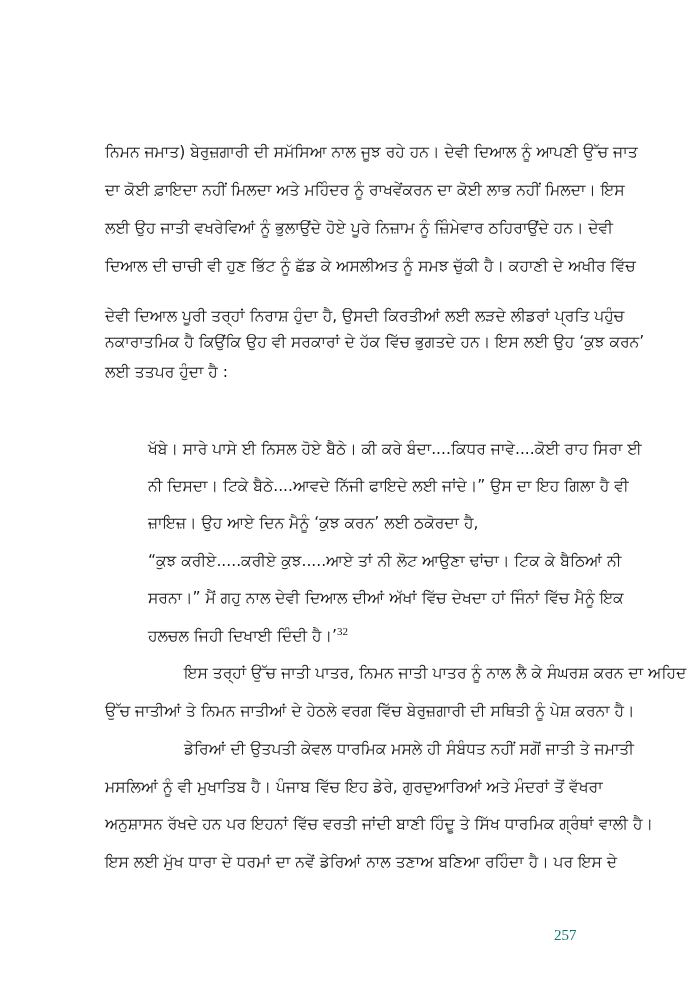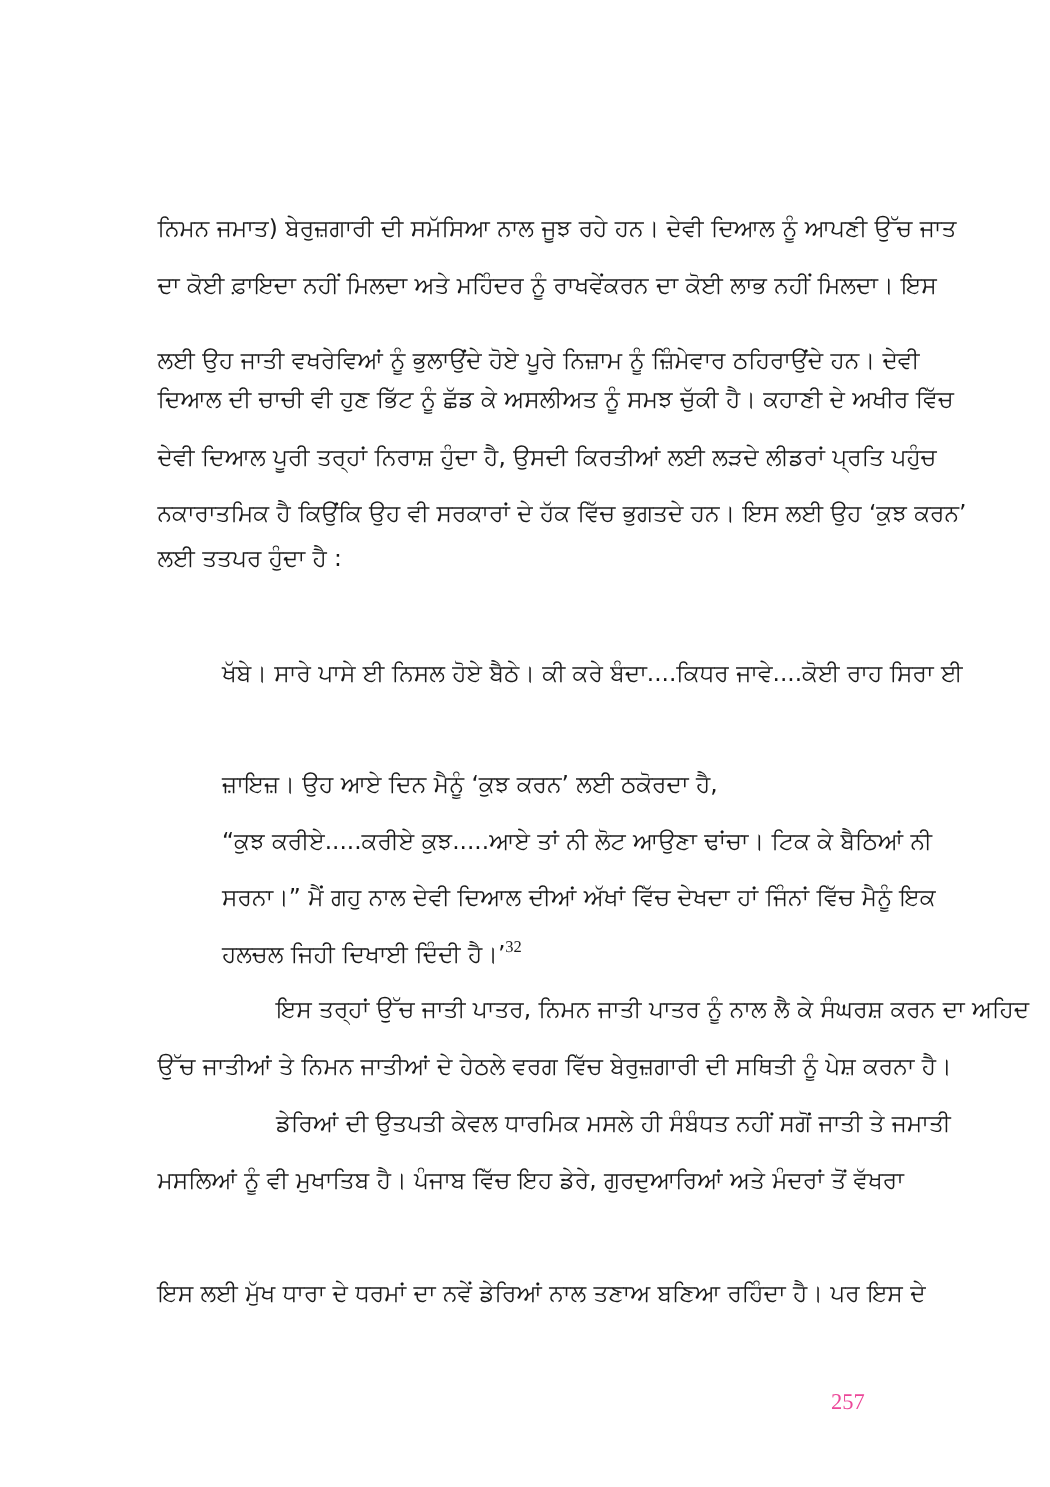--- a/index.html
+++ b/index.html
@@ -39,45 +39,47 @@
       font-size: 11px;
       vertical-align: super;
       line-height: 0;
     }
     .page-number {
       position: absolute;
       left: 554px;
       top: 927px;
       font-family: "Liberation Serif", serif;
       font-size: 15px;
-      color: #ec4899;
+      color: #0f766e;
     }
   </style>
 </head>
 <body>
 
 <div class="page">
 
   <div class="line" style="top:142px">ਨਿਮਨ ਜਮਾਤ) ਬੇਰੁਜ਼ਗਾਰੀ ਦੀ ਸਮੱਸਿਆ ਨਾਲ ਜੂਝ ਰਹੇ ਹਨ। ਦੇਵੀ ਦਿਆਲ ਨੂੰ ਆਪਣੀ ਉੱਚ ਜਾਤ</div>
   <div class="line" style="top:180px">ਦਾ ਕੋਈ ਫ਼ਾਇਦਾ ਨਹੀਂ ਮਿਲਦਾ ਅਤੇ ਮਹਿੰਦਰ ਨੂੰ ਰਾਖਵੇਂਕਰਨ ਦਾ ਕੋਈ ਲਾਭ ਨਹੀਂ ਮਿਲਦਾ। ਇਸ</div>
-  <div class="line" style="top:230px">ਲਈ ਉਹ ਜਾਤੀ ਵਖਰੇਵਿਆਂ ਨੂੰ ਭੁਲਾਉਂਦੇ ਹੋਏ ਪੂਰੇ ਨਿਜ਼ਾਮ ਨੂੰ ਜ਼ਿੰਮੇਵਾਰ ਠਹਿਰਾਉਂਦੇ ਹਨ। ਦੇਵੀ</div>
+  <div class="line" style="top:218px">ਲਈ ਉਹ ਜਾਤੀ ਵਖਰੇਵਿਆਂ ਨੂੰ ਭੁਲਾਉਂਦੇ ਹੋਏ ਪੂਰੇ ਨਿਜ਼ਾਮ ਨੂੰ ਜ਼ਿੰਮੇਵਾਰ ਠਹਿਰਾਉਂਦੇ ਹਨ। ਦੇਵੀ</div>
   <div class="line" style="top:256px">ਦਿਆਲ ਦੀ ਚਾਚੀ ਵੀ ਹੁਣ ਭਿੱਟ ਨੂੰ ਛੱਡ ਕੇ ਅਸਲੀਅਤ ਨੂੰ ਸਮਝ ਚੁੱਕੀ ਹੈ। ਕਹਾਣੀ ਦੇ ਅਖੀਰ ਵਿੱਚ</div>
-  <div class="line" style="top:295px">ਦੇਵੀ ਦਿਆਲ ਪੂਰੀ ਤਰ੍ਹਾਂ ਨਿਰਾਸ਼ ਹੁੰਦਾ ਹੈ, ਉਸਦੀ ਕਿਰਤੀਆਂ ਲਈ ਲੜਦੇ ਲੀਡਰਾਂ ਪ੍ਰਤਿ ਪਹੁੰਚ</div>
+  <div class="line" style="top:306px">ਦੇਵੀ ਦਿਆਲ ਪੂਰੀ ਤਰ੍ਹਾਂ ਨਿਰਾਸ਼ ਹੁੰਦਾ ਹੈ, ਉਸਦੀ ਕਿਰਤੀਆਂ ਲਈ ਲੜਦੇ ਲੀਡਰਾਂ ਪ੍ਰਤਿ ਪਹੁੰਚ</div>
   <div class="line" style="top:332px">ਨਕਾਰਾਤਮਿਕ ਹੈ ਕਿਉਂਕਿ ਉਹ ਵੀ ਸਰਕਾਰਾਂ ਦੇ ਹੱਕ ਵਿੱਚ ਭੁਗਤਦੇ ਹਨ। ਇਸ ਲਈ ਉਹ ‘ਕੁਝ ਕਰਨ’</div>
   <div class="line last" style="top:362px">ਲਈ ਤਤਪਰ ਹੁੰਦਾ ਹੈ :</div>
 
   <div class="line indent-quote" style="top:439px">ਖੱਬੇ। ਸਾਰੇ ਪਾਸੇ ਈ ਨਿਸਲ ਹੋਏ ਬੈਠੇ। ਕੀ ਕਰੇ ਬੰਦਾ....ਕਿਧਰ ਜਾਵੇ....ਕੋਈ ਰਾਹ ਸਿਰਾ ਈ</div>
+  <div class="line indent-quote" style="top:476px">ਨੀ ਦਿਸਦਾ। ਟਿਕੇ ਬੈਠੇ....ਆਵਦੇ ਨਿੱਜੀ ਫਾਇਦੇ ਲਈ ਜਾਂਦੇ।” ਉਸ ਦਾ ਇਹ ਗਿਲਾ ਹੈ ਵੀ</div>
   <div class="line indent-quote last" style="top:513px">ਜ਼ਾਇਜ਼। ਉਹ ਆਏ ਦਿਨ ਮੈਨੂੰ ‘ਕੁਝ ਕਰਨ’ ਲਈ ਠਕੋਰਦਾ ਹੈ,</div>
   <div class="line indent-quote" style="top:551px">“ਕੁਝ ਕਰੀਏ.....ਕਰੀਏ ਕੁਝ.....ਆਏ ਤਾਂ ਨੀ ਲੋਟ ਆਉਣਾ ਢਾਂਚਾ। ਟਿਕ ਕੇ ਬੈਠਿਆਂ ਨੀ</div>
   <div class="line indent-quote" style="top:588px">ਸਰਨਾ।” ਮੈਂ ਗਹੁ ਨਾਲ ਦੇਵੀ ਦਿਆਲ ਦੀਆਂ ਅੱਖਾਂ ਵਿੱਚ ਦੇਖਦਾ ਹਾਂ ਜਿੰਨਾਂ ਵਿੱਚ ਮੈਨੂੰ ਇਕ</div>
   <div class="line indent-quote last" style="top:626px">
     <span>ਹਲਚਲ ਜਿਹੀ ਦਿਖਾਈ ਦਿੰਦੀ ਹੈ।’</span><span class="sup">32</span>
   </div>
 
   <div class="line indent-para" style="top:663px">ਇਸ ਤਰ੍ਹਾਂ ਉੱਚ ਜਾਤੀ ਪਾਤਰ, ਨਿਮਨ ਜਾਤੀ ਪਾਤਰ ਨੂੰ ਨਾਲ ਲੈ ਕੇ ਸੰਘਰਸ਼ ਕਰਨ ਦਾ ਅਹਿਦ</div>
   <div class="line" style="top:701px">ਉੱਚ ਜਾਤੀਆਂ ਤੇ ਨਿਮਨ ਜਾਤੀਆਂ ਦੇ ਹੇਠਲੇ ਵਰਗ ਵਿੱਚ ਬੇਰੁਜ਼ਗਾਰੀ ਦੀ ਸਥਿਤੀ ਨੂੰ ਪੇਸ਼ ਕਰਨਾ ਹੈ।</div>
 
   <div class="line indent-para" style="top:739px">ਡੇਰਿਆਂ ਦੀ ਉਤਪਤੀ ਕੇਵਲ ਧਾਰਮਿਕ ਮਸਲੇ ਹੀ ਸੰਬੰਧਤ ਨਹੀਂ ਸਗੋਂ ਜਾਤੀ ਤੇ ਜਮਾਤੀ</div>
   <div class="line" style="top:777px">ਮਸਲਿਆਂ ਨੂੰ ਵੀ ਮੁਖਾਤਿਬ ਹੈ। ਪੰਜਾਬ ਵਿੱਚ ਇਹ ਡੇਰੇ, ਗੁਰਦੁਆਰਿਆਂ ਅਤੇ ਮੰਦਰਾਂ ਤੋਂ ਵੱਖਰਾ</div>
+  <div class="line" style="top:814px">ਅਨੁਸ਼ਾਸਨ ਰੱਖਦੇ ਹਨ ਪਰ ਇਹਨਾਂ ਵਿੱਚ ਵਰਤੀ ਜਾਂਦੀ ਬਾਣੀ ਹਿੰਦੂ ਤੇ ਸਿੱਖ ਧਾਰਮਿਕ ਗ੍ਰੰਥਾਂ ਵਾਲੀ ਹੈ।</div>
   <div class="line" style="top:852px">ਇਸ ਲਈ ਮੁੱਖ ਧਾਰਾ ਦੇ ਧਰਮਾਂ ਦਾ ਨਵੇਂ ਡੇਰਿਆਂ ਨਾਲ ਤਣਾਅ ਬਣਿਆ ਰਹਿੰਦਾ ਹੈ। ਪਰ ਇਸ ਦੇ</div>
 
   <div class="page-number">257</div>
 </div>
 
 </body></html>

